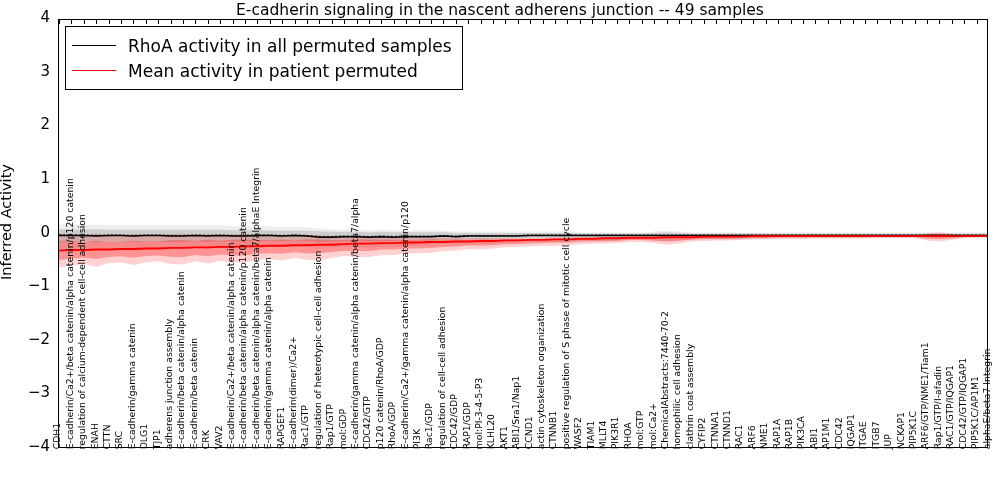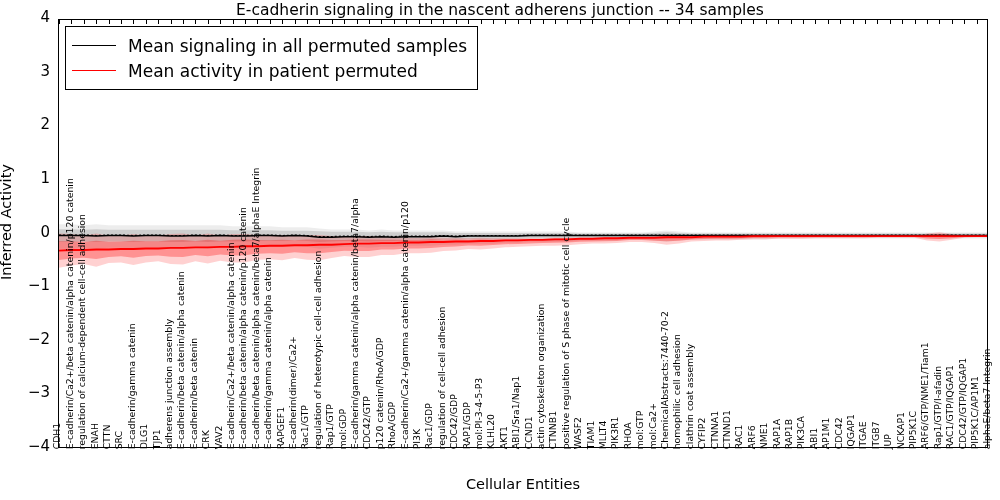--- a/index.html
+++ b/index.html
@@ -40,41 +40,40 @@
   .legend-row{display:flex;align-items:center;height:25px;}
   .legend-swatch{width:44px;height:0;border-top:1.6px solid #000;margin-right:12px;}
   .legend-swatch.red{border-top-color:#ff0000;}
   .legend-text{font-size:17px;white-space:nowrap;}
 </style>
 </head>
 <body>
 
 <div id="figure">
 
-  <div id="chart-title">E-cadherin signaling in the nascent adherens junction -- 34 samples</div>
+  <div id="chart-title">E-cadherin signaling in the nascent adherens junction -- 49 samples</div>
 
   <div id="y-axis-label">Inferred Activity</div>
 
-  <div id="x-axis-label">Cellular Entities</div>
 
   <div id="plot-area">
     <svg id="series-svg" viewBox="0 0 930 429" preserveAspectRatio="none">
         <polygon points="0.00,204.31 12.40,204.31 24.80,205.33 37.20,204.31 49.60,205.33 62.00,205.33 74.40,205.33 86.80,205.33 99.20,205.33 111.60,205.33 124.00,205.33 136.40,205.33 148.80,205.33 161.20,205.33 173.60,206.35 186.00,206.35 198.40,206.35 210.80,206.35 223.20,207.37 235.60,207.37 248.00,207.37 260.40,208.39 272.80,209.41 285.20,209.41 297.60,209.41 310.00,210.42 322.40,209.41 334.80,210.42 347.20,210.42 359.60,210.42 372.00,210.42 384.40,210.42 396.80,211.44 409.20,211.44 421.60,211.44 434.00,211.44 446.40,211.44 458.80,211.44 471.20,211.44 483.60,211.44 496.00,211.44 508.40,211.44 520.80,212.46 533.20,212.46 545.60,212.46 558.00,212.46 570.40,212.46 582.80,212.46 595.20,211.44 607.60,210.42 620.00,211.44 632.40,212.46 644.80,212.46 657.20,212.46 669.60,212.46 682.00,212.46 694.40,212.46 706.80,212.46 719.20,212.46 731.60,212.46 744.00,212.46 756.40,212.46 768.80,212.46 781.20,212.46 793.60,212.46 806.00,212.46 818.40,212.46 830.80,212.46 843.20,212.46 855.60,212.46 868.00,212.46 880.40,212.46 892.80,212.46 905.20,212.46 917.60,212.46 930.00,212.46 930.00,218.58 917.60,218.58 905.20,218.58 892.80,218.58 880.40,218.58 868.00,218.58 855.60,218.58 843.20,218.58 830.80,218.58 818.40,218.58 806.00,218.58 793.60,218.58 781.20,218.58 768.80,218.58 756.40,218.58 744.00,218.58 731.60,218.58 719.20,218.58 706.80,219.59 694.40,219.59 682.00,219.59 669.60,219.59 657.20,219.59 644.80,219.59 632.40,219.59 620.00,220.61 607.60,221.63 595.20,220.61 582.80,219.59 570.40,219.59 558.00,220.61 545.60,220.61 533.20,220.61 520.80,220.61 508.40,221.63 496.00,221.63 483.60,221.63 471.20,221.63 458.80,222.65 446.40,222.65 434.00,223.67 421.60,223.67 409.20,223.67 396.80,224.69 384.40,224.69 372.00,225.71 359.60,225.71 347.20,225.71 334.80,226.73 322.40,226.73 310.00,227.75 297.60,226.73 285.20,226.73 272.80,227.75 260.40,228.76 248.00,226.73 235.60,225.71 223.20,226.73 210.80,226.73 198.40,226.73 186.00,227.75 173.60,227.75 161.20,227.75 148.80,228.76 136.40,227.75 124.00,228.76 111.60,228.76 99.20,227.75 86.80,227.75 74.40,228.76 62.00,227.75 49.60,227.75 37.20,228.76 24.80,227.75 12.40,228.76 0.00,228.76" fill="#000000" fill-opacity="0.07" stroke="none"></polygon>
         <polygon points="0.00,209.14 12.40,209.14 24.80,209.67 37.20,209.14 49.60,209.67 62.00,209.67 74.40,209.67 86.80,209.67 99.20,209.67 111.60,209.67 124.00,209.67 136.40,209.67 148.80,209.67 161.20,209.67 173.60,210.21 186.00,210.21 198.40,210.21 210.80,210.21 223.20,210.75 235.60,210.75 248.00,210.75 260.40,211.28 272.80,211.82 285.20,211.82 297.60,211.82 310.00,212.35 322.40,211.82 334.80,212.35 347.20,212.35 359.60,212.35 372.00,212.35 384.40,212.35 396.80,212.89 409.20,212.89 421.60,212.89 434.00,212.89 446.40,212.89 458.80,212.89 471.20,212.89 483.60,212.89 496.00,212.89 508.40,212.89 520.80,213.43 533.20,213.43 545.60,213.43 558.00,213.43 570.40,213.43 582.80,213.43 595.20,212.89 607.60,212.35 620.00,212.89 632.40,213.43 644.80,213.43 657.20,213.43 669.60,213.43 682.00,213.43 694.40,213.43 706.80,213.43 719.20,213.43 731.60,213.43 744.00,213.43 756.40,213.43 768.80,213.43 781.20,213.43 793.60,213.43 806.00,213.43 818.40,213.43 830.80,213.43 843.20,213.43 855.60,213.43 868.00,213.43 880.40,213.43 892.80,213.43 905.20,213.43 917.60,213.43 930.00,213.43 930.00,216.65 917.60,216.65 905.20,216.65 892.80,216.65 880.40,216.65 868.00,216.65 855.60,216.65 843.20,216.65 830.80,216.65 818.40,216.65 806.00,216.65 793.60,216.65 781.20,216.65 768.80,216.65 756.40,216.65 744.00,216.65 731.60,216.65 719.20,216.65 706.80,217.18 694.40,217.18 682.00,217.18 669.60,217.18 657.20,217.18 644.80,217.18 632.40,217.18 620.00,217.72 607.60,218.25 595.20,217.72 582.80,217.18 570.40,217.18 558.00,217.72 545.60,217.72 533.20,217.72 520.80,217.72 508.40,218.25 496.00,218.25 483.60,218.25 471.20,218.25 458.80,218.79 446.40,218.79 434.00,219.33 421.60,219.33 409.20,219.33 396.80,219.86 384.40,219.86 372.00,220.40 359.60,220.40 347.20,220.40 334.80,220.94 322.40,220.94 310.00,221.47 297.60,220.94 285.20,220.94 272.80,221.47 260.40,222.01 248.00,220.94 235.60,220.40 223.20,220.94 210.80,220.94 198.40,220.94 186.00,221.47 173.60,221.47 161.20,221.47 148.80,222.01 136.40,221.47 124.00,222.01 111.60,222.01 99.20,221.47 86.80,221.47 74.40,222.01 62.00,221.47 49.60,221.47 37.20,222.01 24.80,221.47 12.40,222.01 0.00,222.01" fill="#000000" fill-opacity="0.13" stroke="none"></polygon>
         <polygon points="0.00,213.43 12.40,213.96 24.80,215.57 37.20,213.43 49.60,215.57 62.00,215.57 74.40,213.96 86.80,215.57 99.20,215.57 111.60,213.96 124.00,213.43 136.40,215.57 148.80,213.43 161.20,215.57 173.60,213.96 186.00,213.96 198.40,215.04 210.80,215.57 223.20,215.04 235.60,216.11 248.00,215.04 260.40,215.04 272.80,216.11 285.20,216.65 297.60,216.11 310.00,216.11 322.40,217.18 334.80,217.18 347.20,217.72 359.60,217.72 372.00,217.18 384.40,217.72 396.80,217.72 409.20,218.25 421.60,217.72 434.00,218.25 446.40,218.25 458.80,218.25 471.20,218.25 483.60,218.25 496.00,217.72 508.40,217.72 520.80,217.72 533.20,217.72 545.60,217.18 558.00,217.18 570.40,217.18 582.80,217.18 595.20,216.65 607.60,215.57 620.00,216.11 632.40,216.65 644.80,216.65 657.20,216.65 669.60,216.11 682.00,216.11 694.40,216.11 706.80,216.11 719.20,216.11 731.60,216.11 744.00,216.11 756.40,216.11 768.80,216.11 781.20,216.11 793.60,216.11 806.00,216.11 818.40,216.11 830.80,216.11 843.20,216.11 855.60,216.11 868.00,213.43 880.40,212.35 892.80,213.96 905.20,215.57 917.60,215.57 930.00,215.57 930.00,217.18 917.60,217.18 905.20,217.72 892.80,219.86 880.40,221.47 868.00,220.40 855.60,217.72 843.20,217.72 830.80,217.72 818.40,217.72 806.00,218.25 793.60,218.25 781.20,218.25 768.80,218.25 756.40,218.25 744.00,218.79 731.60,218.79 719.20,218.79 706.80,219.33 694.40,219.33 682.00,219.86 669.60,220.40 657.20,220.40 644.80,220.94 632.40,221.47 620.00,223.62 607.60,224.69 595.20,223.08 582.80,222.01 570.40,222.01 558.00,223.08 545.60,223.62 533.20,223.62 520.80,224.15 508.40,225.23 496.00,225.76 483.60,225.76 471.20,226.30 458.80,226.83 446.40,227.37 434.00,228.44 421.60,229.52 409.20,228.98 396.80,230.59 384.40,231.12 372.00,232.73 359.60,233.27 347.20,233.27 334.80,234.88 322.40,234.88 310.00,237.02 297.60,237.02 285.20,235.95 272.80,238.09 260.40,240.24 248.00,239.70 235.60,238.09 223.20,240.24 210.80,239.17 198.40,239.70 186.00,242.38 173.60,242.38 161.20,240.78 148.80,243.46 136.40,241.31 124.00,244.53 111.60,243.99 99.20,241.31 86.80,242.38 74.40,245.07 62.00,242.38 49.60,242.92 37.20,246.68 24.80,243.99 12.40,245.60 0.00,247.75" fill="#ff0000" fill-opacity="0.18" stroke="none"></polygon>
         <polygon points="0.00,221.15 12.40,221.20 24.80,222.09 37.20,220.67 49.60,221.85 62.00,221.61 74.40,220.72 86.80,221.36 99.20,221.36 111.60,220.24 124.00,219.94 136.40,220.88 148.80,219.70 161.20,220.64 173.60,219.76 186.00,219.51 198.40,220.10 210.80,220.16 223.20,219.86 235.60,220.21 248.00,219.62 260.40,219.38 272.80,219.97 285.20,220.02 297.60,219.49 310.00,219.49 322.40,219.84 334.80,219.84 347.20,219.89 359.60,219.89 372.00,219.35 384.40,219.65 396.80,219.41 409.20,219.70 421.60,219.17 434.00,219.46 446.40,219.22 458.80,219.22 471.20,218.98 483.60,218.98 496.00,218.44 508.40,218.44 520.80,218.20 533.20,218.20 545.60,217.66 558.00,217.66 570.40,217.42 582.80,217.42 595.20,217.13 607.60,216.30 620.00,216.59 632.40,216.89 644.80,216.65 657.20,216.65 669.60,216.35 682.00,216.35 694.40,216.11 706.80,216.11 719.20,216.11 731.60,216.11 744.00,216.11 756.40,216.11 768.80,216.11 781.20,216.11 793.60,216.11 806.00,216.11 818.40,216.11 830.80,216.11 843.20,216.11 855.60,216.11 868.00,214.63 880.40,214.04 892.80,214.93 905.20,215.81 917.60,215.81 930.00,215.81 930.00,216.70 917.60,216.70 905.20,216.99 892.80,218.17 880.40,219.06 868.00,218.47 855.60,216.99 843.20,216.99 830.80,216.99 818.40,216.99 806.00,217.29 793.60,217.29 781.20,217.29 768.80,217.29 756.40,217.29 744.00,217.58 731.60,217.58 719.20,217.58 706.80,217.88 694.40,217.88 682.00,218.41 669.60,218.71 657.20,218.71 644.80,219.00 632.40,219.54 620.00,220.72 607.60,221.31 595.20,220.67 582.80,220.08 570.40,220.08 558.00,220.91 545.60,221.20 533.20,221.44 520.80,221.74 508.40,222.57 496.00,222.87 483.60,223.11 471.20,223.40 458.80,223.94 446.40,224.23 434.00,225.06 421.60,225.65 409.20,225.60 396.80,226.49 384.40,227.02 372.00,227.91 359.60,228.44 347.20,228.44 334.80,229.57 322.40,229.57 310.00,230.99 297.60,230.99 285.20,230.64 272.80,232.06 260.40,233.24 248.00,233.19 235.60,232.30 223.20,233.72 210.80,233.13 198.40,233.67 186.00,235.15 173.60,235.39 161.20,234.50 148.80,236.22 136.40,235.04 124.00,237.05 111.60,236.75 99.20,235.52 86.80,236.11 74.40,237.83 62.00,236.35 49.60,236.89 37.20,238.95 24.80,237.72 12.40,238.60 0.00,240.03" fill="#ff0000" fill-opacity="0.3" stroke="none"></polygon>
         <polyline points="0.00,215.57 12.40,215.57 24.80,215.57 37.20,216.11 49.60,215.57 62.00,215.57 74.40,216.11 86.80,215.57 99.20,215.57 111.60,216.11 124.00,216.11 136.40,215.57 148.80,216.11 161.20,215.57 173.60,216.11 186.00,216.11 198.40,215.57 210.80,215.57 223.20,216.11 235.60,215.57 248.00,216.11 260.40,217.18 272.80,217.18 285.20,216.65 297.60,216.65 310.00,217.18 322.40,216.65 334.80,217.18 347.20,216.65 359.60,216.65 372.00,216.65 384.40,216.11 396.80,216.65 409.20,216.11 421.60,216.11 434.00,216.11 446.40,216.11 458.80,216.11 471.20,215.57 483.60,215.57 496.00,215.57 508.40,215.57 520.80,215.57 533.20,215.57 545.60,215.57 558.00,215.57 570.40,215.57 582.80,215.57 595.20,215.57 607.60,215.57 620.00,215.57 632.40,215.57 644.80,215.57 657.20,215.57 669.60,215.57 682.00,215.57 694.40,215.57 706.80,215.57 719.20,215.57 731.60,215.57 744.00,215.57 756.40,215.57 768.80,215.57 781.20,215.57 793.60,215.57 806.00,215.57 818.40,215.57 830.80,215.57 843.20,215.57 855.60,215.57 868.00,215.57 880.40,215.57 892.80,215.57 905.20,215.57 917.60,215.57 930.00,215.57" fill="none" stroke="#000000" stroke-width="1.5"></polyline>
         <polyline points="0.00,214.93 12.40,214.93 24.80,214.93 37.20,215.47 49.60,214.93 62.00,214.93 74.40,215.47 86.80,214.93 99.20,214.93 111.60,215.47 124.00,215.47 136.40,214.93 148.80,215.47 161.20,214.93 173.60,215.47 186.00,215.47 198.40,214.93 210.80,214.93 223.20,215.47 235.60,214.93 248.00,215.47 260.40,216.54 272.80,216.54 285.20,216.00 297.60,216.00 310.00,216.54 322.40,216.00 334.80,216.54 347.20,216.00 359.60,216.00 372.00,216.00 384.40,215.47 396.80,216.00 409.20,215.47 421.60,215.47 434.00,215.47 446.40,215.47 458.80,215.47 471.20,214.93 483.60,214.93 496.00,214.93 508.40,214.93 520.80,214.93 533.20,214.93 545.60,214.93 558.00,214.93 570.40,214.93 582.80,214.93 595.20,214.93 607.60,214.93 620.00,214.93 632.40,214.93 644.80,214.93 657.20,214.93 669.60,214.93 682.00,214.93 694.40,214.93 706.80,214.93 719.20,214.93 731.60,214.93 744.00,214.93 756.40,214.93 768.80,214.93 781.20,214.93 793.60,214.93 806.00,214.93 818.40,214.93 830.80,214.93 843.20,214.93 855.60,214.93 868.00,214.93 880.40,214.93 892.80,214.93 905.20,214.93 917.60,214.93 930.00,214.93" fill="none" stroke="#000000" stroke-width="1.1" stroke-dasharray="2,2"></polyline>
         <polyline points="0.00,230.59 12.40,230.05 24.80,230.05 37.20,229.52 49.60,229.52 62.00,228.98 74.40,228.98 86.80,228.44 99.20,228.44 111.60,227.91 124.00,227.91 136.40,227.37 148.80,227.37 161.20,226.83 173.60,226.83 186.00,226.30 198.40,226.30 210.80,225.76 223.20,225.76 235.60,225.23 248.00,225.23 260.40,224.69 272.80,224.69 285.20,224.15 297.60,223.62 310.00,223.62 322.40,223.08 334.80,223.08 347.20,222.54 359.60,222.54 372.00,222.01 384.40,222.01 396.80,221.47 409.20,221.47 421.60,220.94 434.00,220.94 446.40,220.40 458.80,220.40 471.20,219.86 483.60,219.86 496.00,219.33 508.40,219.33 520.80,218.79 533.20,218.79 545.60,218.25 558.00,218.25 570.40,217.72 582.80,217.72 595.20,217.72 607.60,217.18 620.00,217.18 632.40,217.18 644.80,216.65 657.20,216.65 669.60,216.65 682.00,216.65 694.40,216.11 706.80,216.11 719.20,216.11 731.60,216.11 744.00,216.11 756.40,216.11 768.80,216.11 781.20,216.11 793.60,216.11 806.00,216.11 818.40,216.11 830.80,216.11 843.20,216.11 855.60,216.11 868.00,216.11 880.40,216.11 892.80,216.11 905.20,216.11 917.60,216.11 930.00,216.11" fill="none" stroke="#ff0000" stroke-width="1.9"></polyline>
       </svg>
 
     <div id="legend">
       <div class="legend-row">
         <span class="legend-swatch"></span>
-        <span class="legend-text">Mean signaling in all permuted samples</span>
+        <span class="legend-text">RhoA activity in all permuted samples</span>
       </div>
       <div class="legend-row">
         <span class="legend-swatch red"></span>
         <span class="legend-text">Mean activity in patient permuted</span>
       </div>
     </div>
   <div class="y-tick-mark" style="position: absolute; top: 374.725px; left: -5px;"></div>
       <div class="y-tick-mark right" style="position: absolute; top: 374.725px; right: -5px;"></div>
       <div class="y-tick-mark" style="position: absolute; top: 321.1px; left: -5px;"></div>
       <div class="y-tick-mark right" style="position: absolute; top: 321.1px; right: -5px;"></div>

